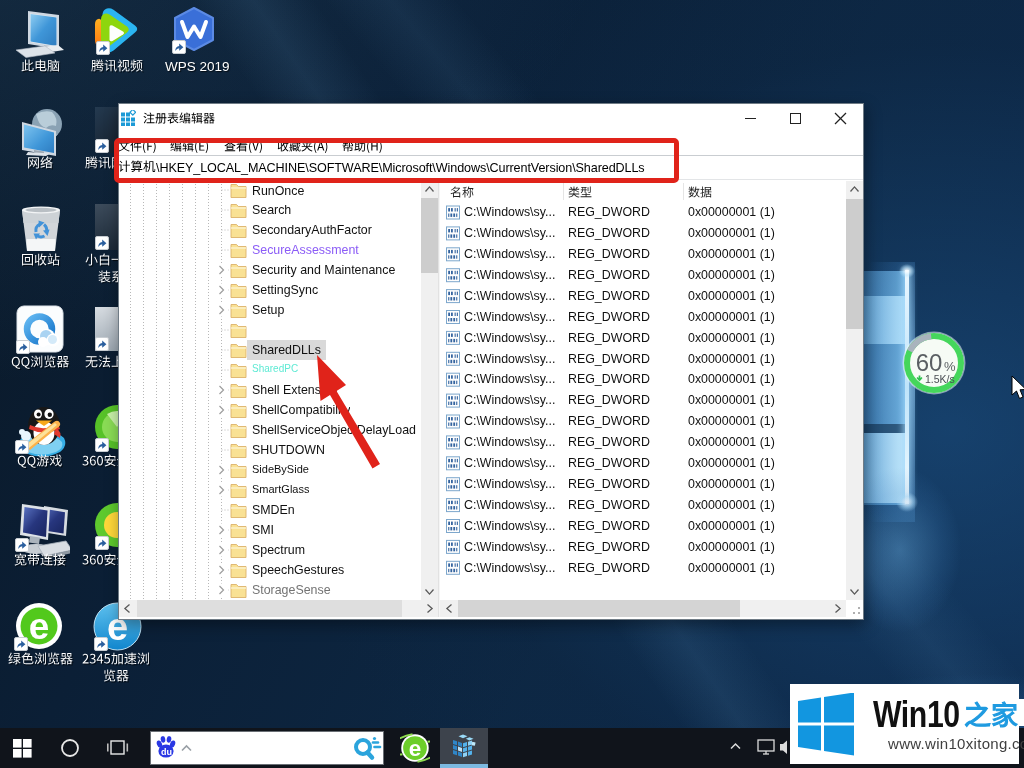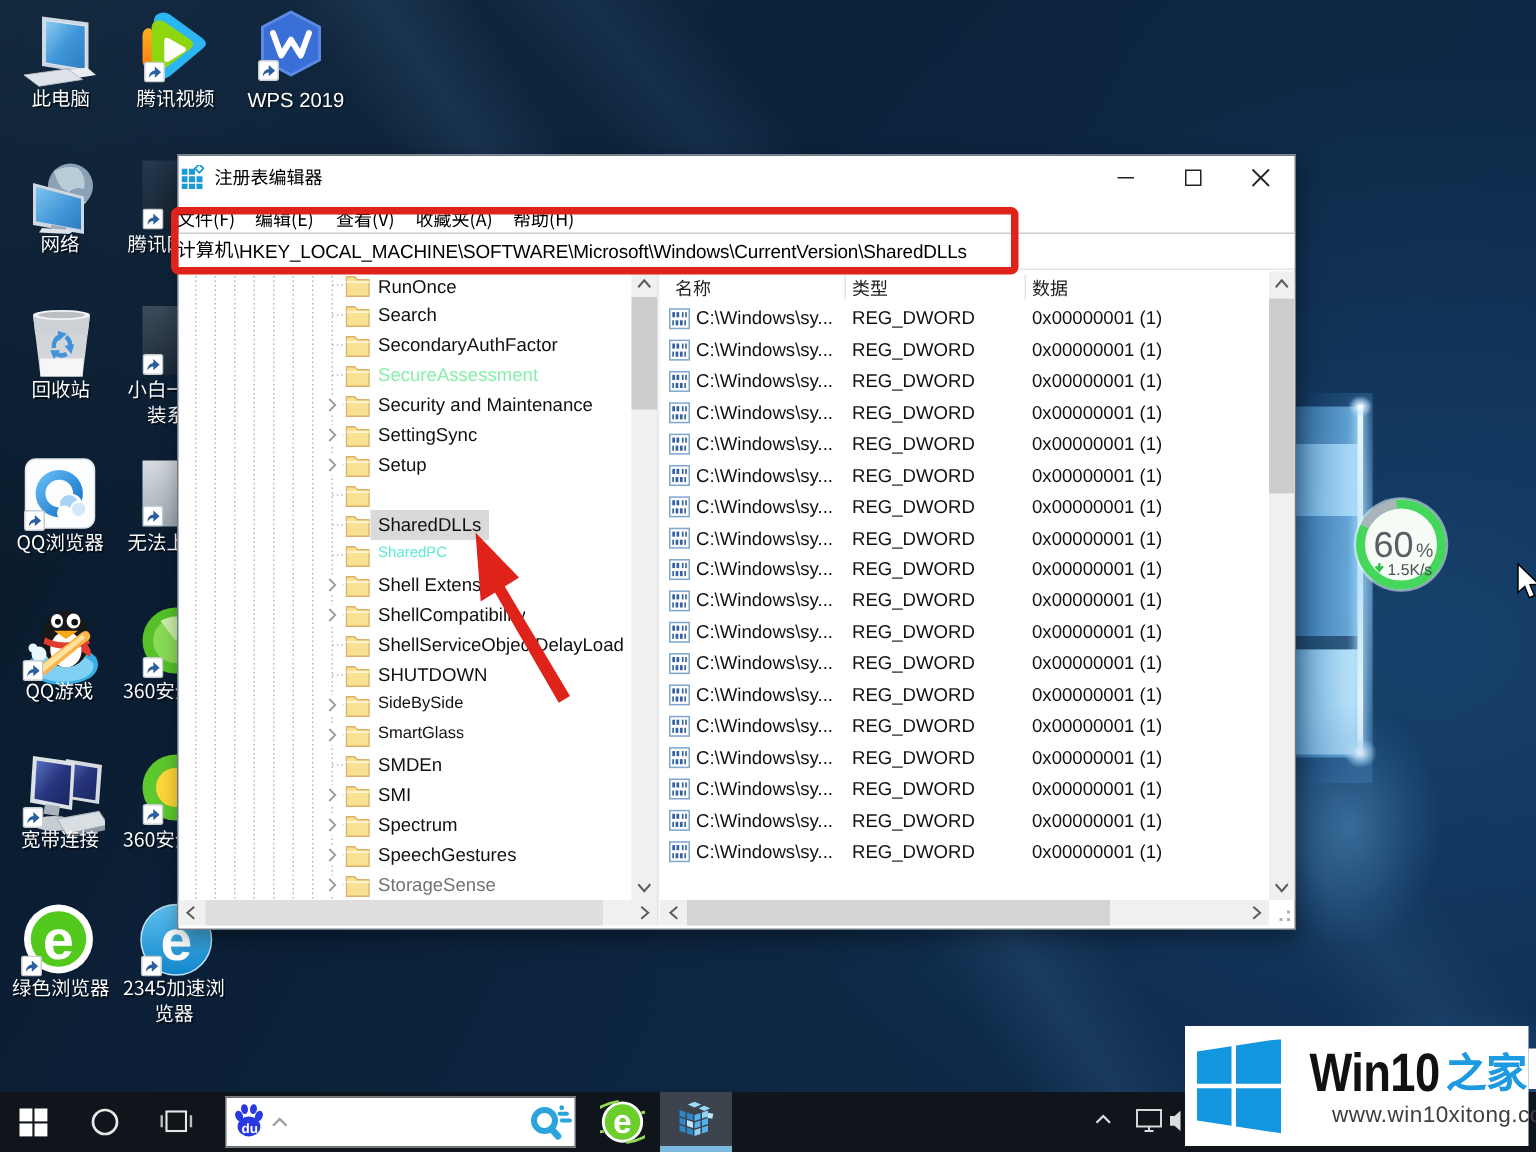--- a/index.html
+++ b/index.html
@@ -742,21 +742,21 @@
     <path d="M231,568.0 l15,0" stroke="#fdf3cd" stroke-width="1.4"></path>
     <line x1="221.5" y1="590.0" x2="229" y2="590.0" stroke="#b8b8b8" stroke-width="1" stroke-dasharray="1,2"></line>
     <rect x="215" y="583.5" width="13" height="13" fill="#fff"></rect>
     <polyline points="219.5,586.0 223.5,590.0 219.5,594.0" fill="none" stroke="#9d9d9d" stroke-width="1.2"></polyline>
     <path d="M231,584.5 l5.5,0 l1.8,2 l7.7,0 l0,11 l-15,0 Z" fill="#f9e194" stroke="#dcb26a" stroke-width="0.9"></path>
     <path d="M231,588.0 l15,0" stroke="#fdf3cd" stroke-width="1.4"></path>
   </svg>
 <div class="abs" style="left:252px;top:184px;font-size:12.4px;color:#111;white-space:nowrap;max-width:168px;overflow:hidden">RunOnce</div>
 <div class="abs" style="left:252px;top:202.5px;font-size:12.4px;color:#111;white-space:nowrap;max-width:168px;overflow:hidden">Search</div>
 <div class="abs" style="left:252px;top:222.5px;font-size:12.4px;color:#111;white-space:nowrap;max-width:168px;overflow:hidden">SecondaryAuthFactor</div>
-<div class="abs" style="left:252px;top:242.5px;font-size:12.4px;color:#86efac;white-space:nowrap;max-width:168px;overflow:hidden">SecureAssessment</div>
+<div class="abs" style="left:252px;top:242.5px;font-size:12.4px;color:#8b5cf6;white-space:nowrap;max-width:168px;overflow:hidden">SecureAssessment</div>
 <div class="abs" style="left:252px;top:262.5px;font-size:12.4px;color:#111;white-space:nowrap;max-width:168px;overflow:hidden">Security and Maintenance</div>
 <div class="abs" style="left:252px;top:282.5px;font-size:12.4px;color:#111;white-space:nowrap;max-width:168px;overflow:hidden">SettingSync</div>
 <div class="abs" style="left:252px;top:302.5px;font-size:12.4px;color:#111;white-space:nowrap;max-width:168px;overflow:hidden">Setup</div>
 <div class="abs" style="left:252px;top:322.5px;font-size:12.4px;color:#ffffff;white-space:nowrap;max-width:168px;overflow:hidden">SharedAccess</div>
 <div class="abs" style="left:252px;top:342.5px;font-size:12.4px;color:#111;white-space:nowrap;max-width:168px;overflow:hidden">SharedDLLs</div>
 <div class="abs" style="left:252px;top:362.5px;font-size:10px;color:#5eead4;white-space:nowrap;max-width:168px;overflow:hidden">SharedPC</div>
 <div class="abs" style="left:252px;top:382.5px;font-size:12.4px;color:#111;white-space:nowrap;max-width:168px;overflow:hidden">Shell Extension</div>
 <div class="abs" style="left:252px;top:402.5px;font-size:12.4px;color:#111;white-space:nowrap;max-width:168px;overflow:hidden">ShellCompatibility</div>
 <div class="abs" style="left:252px;top:422.5px;font-size:12.4px;color:#111;white-space:nowrap;max-width:168px;overflow:hidden">ShellServiceObjectDelayLoad</div>
 <div class="abs" style="left:252px;top:442.5px;font-size:12.4px;color:#111;white-space:nowrap;max-width:168px;overflow:hidden">SHUTDOWN</div>

